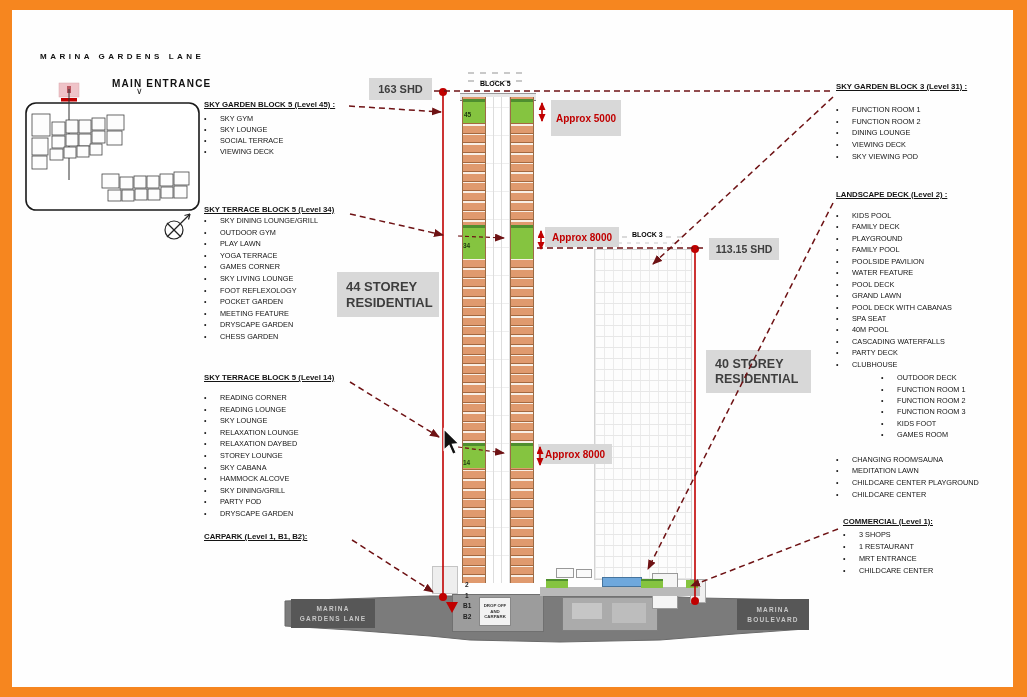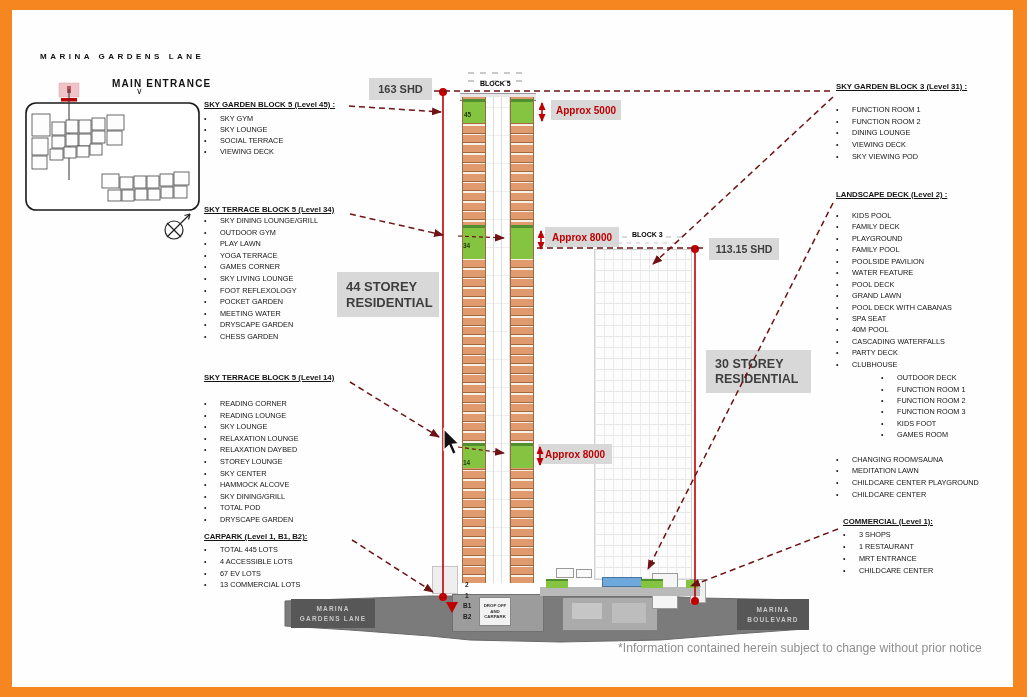--- a/index.html
+++ b/index.html
@@ -158,36 +158,36 @@
         <div class="li">
           <span class="bullet">•</span>
           <span class="li-text">FOOT REFLEXOLOGY</span>
         </div>
         <div class="li">
           <span class="bullet">•</span>
           <span class="li-text">POCKET GARDEN</span>
         </div>
         <div class="li">
           <span class="bullet">•</span>
-          <span class="li-text">MEETING WATER</span>
+          <span class="li-text">MEETING FEATURE</span>
         </div>
         <div class="li">
           <span class="bullet">•</span>
           <span class="li-text">DRYSCAPE GARDEN</span>
         </div>
         <div class="li">
           <span class="bullet">•</span>
           <span class="li-text">CHESS GARDEN</span>
         </div>
       </div>
   </div>
 
   <div class="ann" style="left:204px;top:373px">
     <div class="ann-title">SKY TERRACE BLOCK 5 (Level 14)</div>
-    <div class="list" style="--lh:11.6px;margin-top:18px">
+    <div class="list" style="--lh:11.6px;margin-top:12px">
         <div class="li">
           <span class="bullet">•</span>
           <span class="li-text">READING CORNER</span>
         </div>
         <div class="li">
           <span class="bullet">•</span>
           <span class="li-text">READING LOUNGE</span>
         </div>
         <div class="li">
           <span class="bullet">•</span>
@@ -200,61 +200,43 @@
         <div class="li">
           <span class="bullet">•</span>
           <span class="li-text">RELAXATION DAYBED</span>
         </div>
         <div class="li">
           <span class="bullet">•</span>
           <span class="li-text">STOREY LOUNGE</span>
         </div>
         <div class="li">
           <span class="bullet">•</span>
-          <span class="li-text">SKY CENTER</span>
+          <span class="li-text">SKY CABANA</span>
         </div>
         <div class="li">
           <span class="bullet">•</span>
           <span class="li-text">HAMMOCK ALCOVE</span>
         </div>
         <div class="li">
           <span class="bullet">•</span>
           <span class="li-text">SKY DINING/GRILL</span>
         </div>
         <div class="li">
           <span class="bullet">•</span>
-          <span class="li-text">TOTAL POD</span>
+          <span class="li-text">PARTY POD</span>
         </div>
         <div class="li">
           <span class="bullet">•</span>
           <span class="li-text">DRYSCAPE GARDEN</span>
         </div>
       </div>
   </div>
 
   <div class="ann" style="left:204px;top:532px">
     <div class="ann-title">CARPARK (Level 1, B1, B2):</div>
-    <div class="list" style="--lh:11.8px;margin-top:5px">
-        <div class="li">
-          <span class="bullet">•</span>
-          <span class="li-text">TOTAL 445 LOTS</span>
-        </div>
-        <div class="li">
-          <span class="bullet">•</span>
-          <span class="li-text">4 ACCESSIBLE LOTS</span>
-        </div>
-        <div class="li">
-          <span class="bullet">•</span>
-          <span class="li-text">67 EV LOTS</span>
-        </div>
-        <div class="li">
-          <span class="bullet">•</span>
-          <span class="li-text">13 COMMERCIAL LOTS</span>
-        </div>
-      </div>
   </div>
 
   <div class="ann" style="left:836px;top:82px">
     <div class="ann-title">SKY GARDEN BLOCK 3 (Level 31) :</div>
     <div class="list" style="--lh:11.7px;margin-top:15px">
         <div class="li">
           <span class="bullet">•</span>
           <span class="li-text">FUNCTION ROOM 1</span>
         </div>
         <div class="li">
@@ -399,26 +381,26 @@
         </div>
         <div class="li">
           <span class="bullet">•</span>
           <span class="li-text">CHILDCARE CENTER</span>
         </div>
       </div>
   </div>
 
   <div class="gbox" style="left:369px;top:78px;width:63px;height:22px;font-size:11px">163 SHD</div>
   <div class="gbox" style="left:709px;top:238px;width:70px;height:22px;font-size:10.5px">113.15 SHD</div>
-  <div class="gbox red" style="left:551px;top:100px;width:70px;height:20px;font-size:10px">Approx 5000</div>
+  <div class="gbox red" style="left:551px;top:100px;width:70px;height:36px;font-size:10px">Approx 5000</div>
   <div class="gbox red" style="left:545px;top:227px;width:74px;height:20px;font-size:10px">Approx 8000</div>
   <div class="gbox red" style="left:538px;top:444px;width:74px;height:20px;font-size:10px">Approx 8000</div>
   <div class="gbox storey" style="left:337px;top:272px;width:93px;height:45px;font-size:13px">44 STOREY
 RESIDENTIAL</div>
-  <div class="gbox storey" style="left:706px;top:350px;width:96px;height:43px;font-size:12.5px">30 STOREY
+  <div class="gbox storey" style="left:706px;top:350px;width:96px;height:43px;font-size:12.5px">40 STOREY
 RESIDENTIAL</div>
   <div class="blklabel" style="left:480px;top:80px">BLOCK 5</div>
   <div class="blklabel" style="left:630px;top:231px;background:#fff;padding:0 2px">BLOCK 3</div>
 
   <div class="rooftick" style="left:468px;top:72px;width:60px"></div>
   <div class="rooftick" style="left:468px;top:80px;width:60px"></div>
   <div class="parapet"></div>
 
   <div class="strip" style="left:462px">
     <div class="green" style="top:2px;height:24px"></div>
@@ -508,14 +490,13 @@
       <line x1="542" y1="103" x2="542" y2="121" marker-start="url(#mRedS)" marker-end="url(#mRedS)"></line>
       <line x1="541" y1="231" x2="541" y2="249" marker-start="url(#mRedS)" marker-end="url(#mRedS)"></line>
       <line x1="540" y1="447" x2="540" y2="465" marker-start="url(#mRedS)" marker-end="url(#mRedS)"></line>
     </g>
     <polygon points="446,602 458,602 452,613" fill="#C00000"></polygon>
     <g>
       <path d="M444,429 l0,21 l5,-4.5 l3.8,8.8 l3.4,-1.6 l-3.8,-8.4 l6.6,-0.6 z" fill="#111" stroke="#fff" stroke-width="1.2"></path>
     </g>
   </svg>
 
-  <div class="disclaimer">*Information contained herein subject to change without prior notice</div>
 </div>
 
 </body></html>

